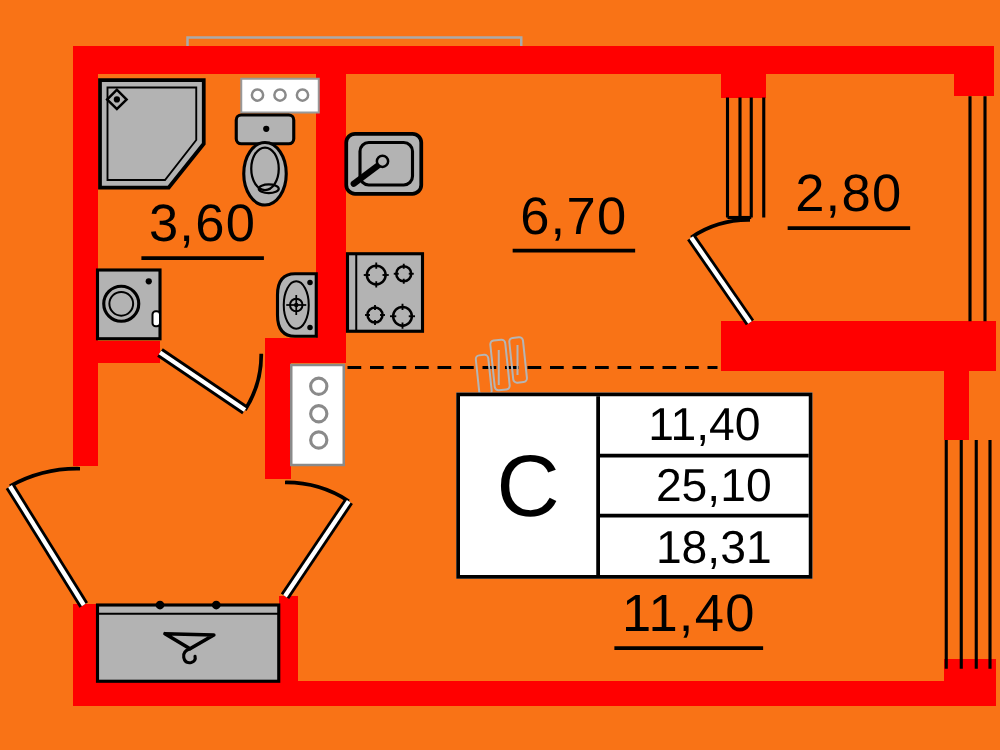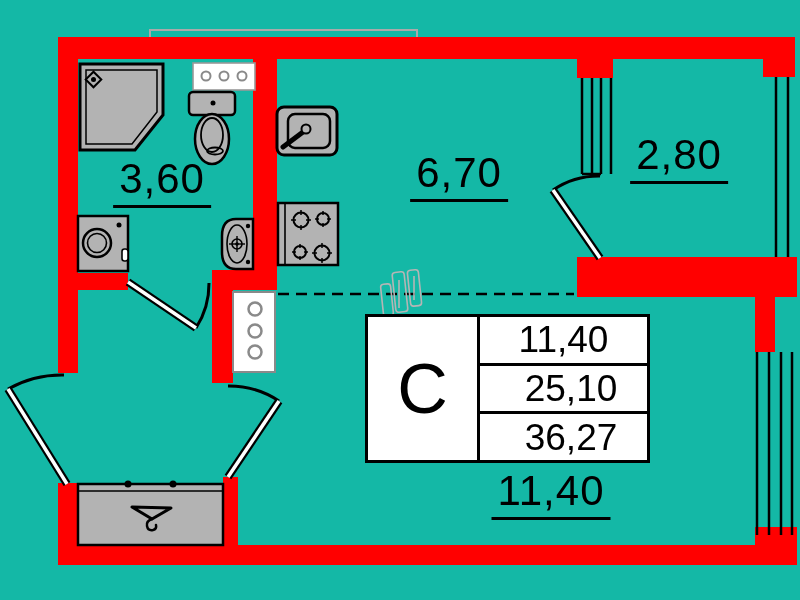--- a/index.html
+++ b/index.html
@@ -1,16 +1,16 @@
 <!DOCTYPE html>
 <html><head>
 <meta charset="utf-8">
 <style>
   html,body{margin:0;padding:0;background:#ffffff;}
-  .plan{position:relative;width:800px;height:600px;background:#14b8a6;overflow:hidden;
+  .plan{position:relative;width:800px;height:600px;background:#f97316;overflow:hidden;
         font-family:"Liberation Sans",sans-serif;color:#000;}
   .plan svg{position:absolute;left:0;top:0;}
   .room-label{position:absolute;transform:translateX(-50%);font-size:42px;line-height:1;
               letter-spacing:1px;padding:0 6px 5px 6px;border-bottom:3px solid #000;white-space:nowrap;}
   .info-table{position:absolute;left:365px;top:314px;width:285px;height:149px;
               border:3px solid #000;box-sizing:border-box;display:flex;background:#fff;}
   .type-cell{width:109px;display:flex;align-items:center;justify-content:center;
              font-size:70px;line-height:1;}
   .vals{flex:1;border-left:3px solid #000;display:flex;flex-direction:column;}
   .vals>div{flex:1;display:flex;align-items:center;justify-content:center;font-size:37px;line-height:1;}
@@ -197,17 +197,17 @@
 <div class="room-label" style="left:679px;top:134px;">2,80</div>
 
 
 <div class="room-label" style="left:551px;top:470px;">11,40</div>
 
 <div class="info-table">
   <div class="type-cell">С</div>
   <div class="vals">
     <div>11,40</div>
     <div>25,10</div>
-    <div>36,27</div>
+    <div>18,31</div>
   </div>
 </div>
 
 </div>
 
 </body></html>

